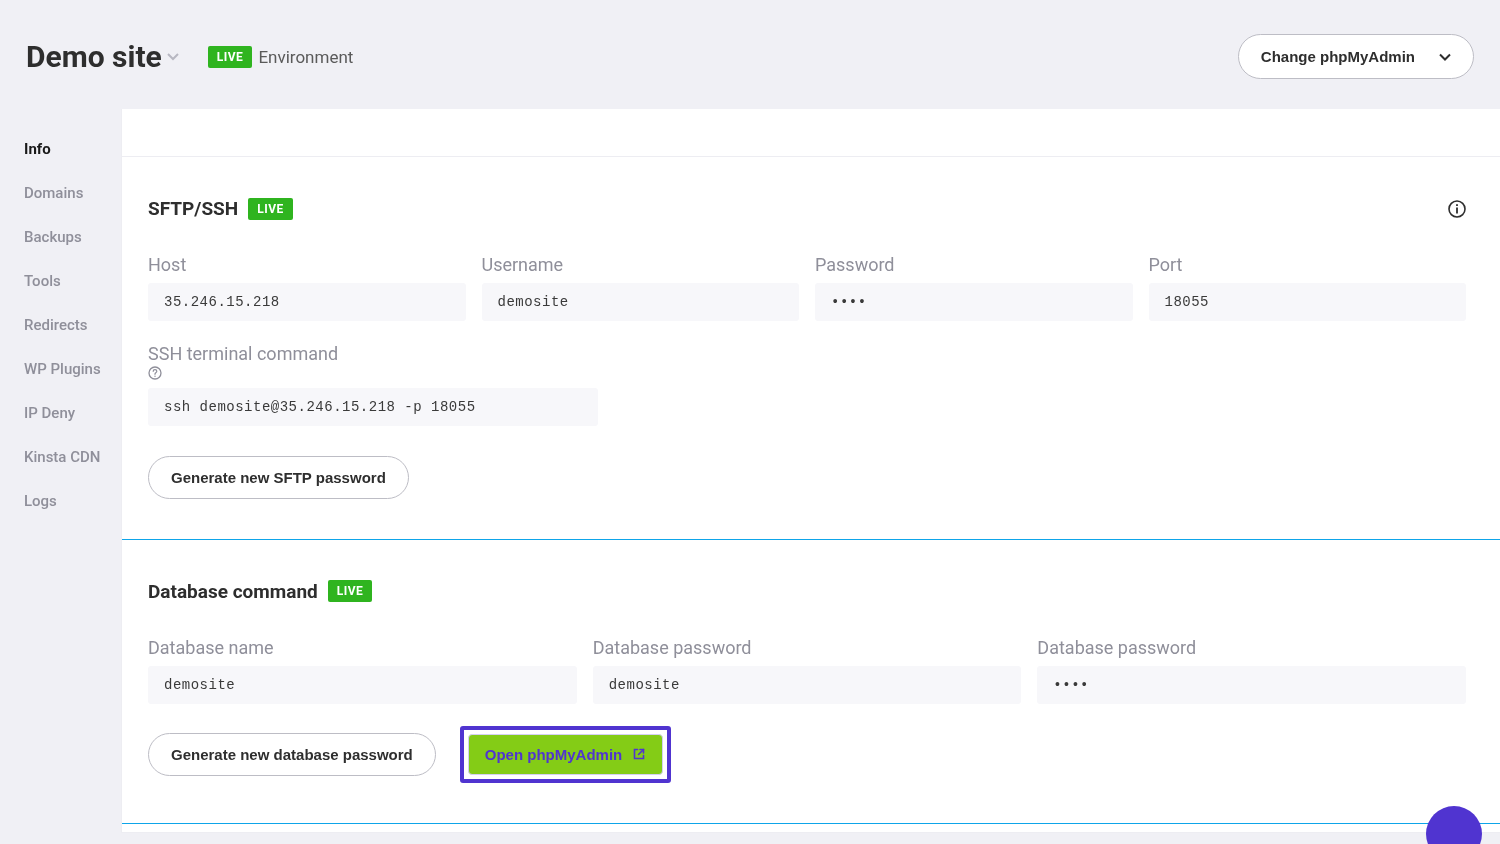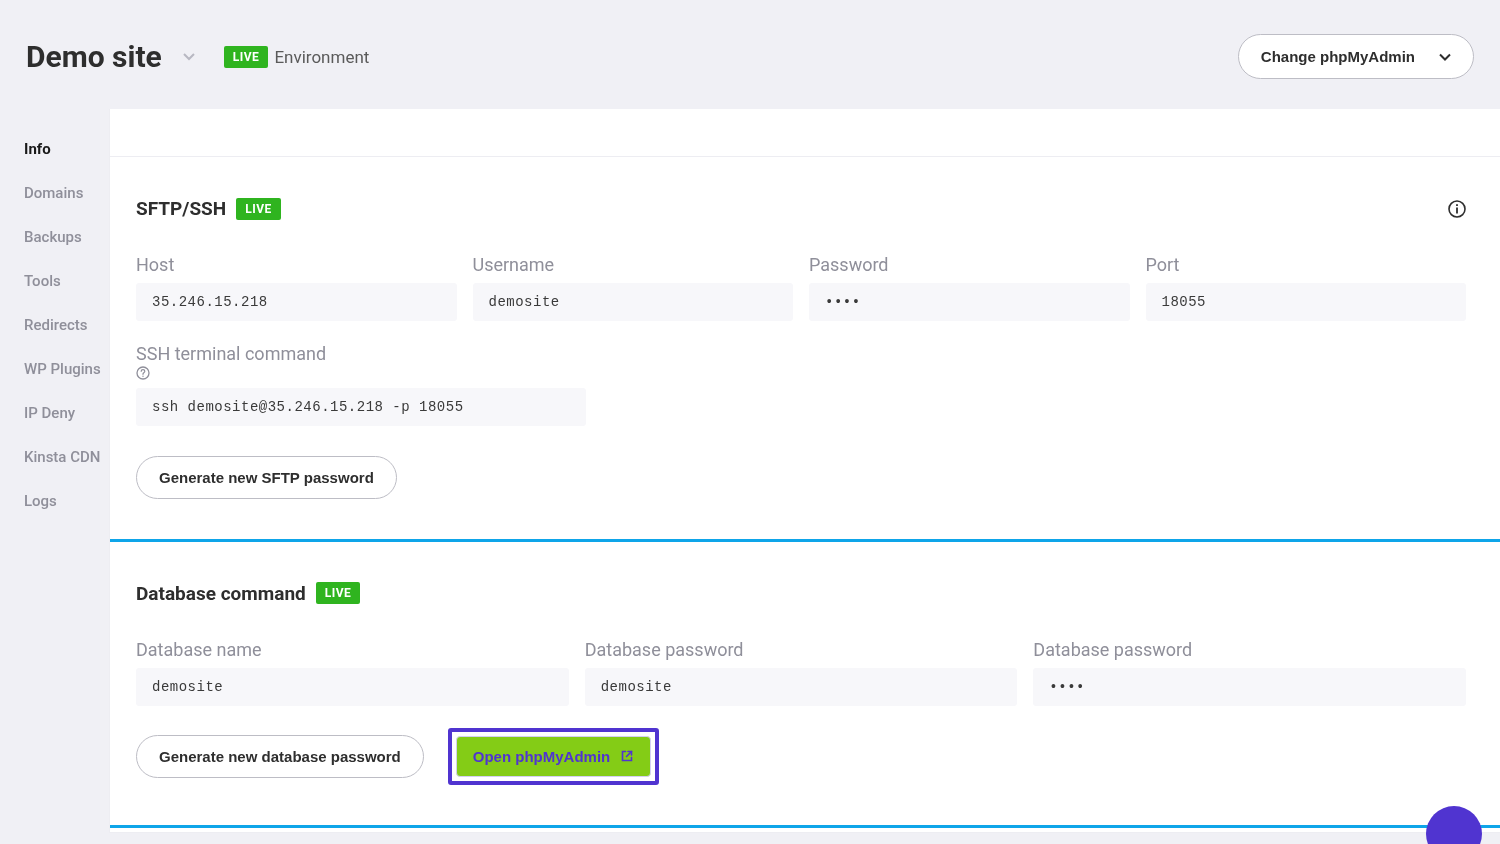--- a/index.html
+++ b/index.html
@@ -11,21 +11,21 @@
     }
     .header {
       display: flex;
       align-items: center;
       padding: 34px 26px 30px 26px;
     }
     .site-title {
       font-size: 30px;
       font-weight: 700;
       color: #2e2e2e;
-      margin-right: 20px;
+      margin-right: 4px;
     }
     .chevron-down {
       width: 14px;
       height: 14px;
       margin-right: 28px;
       display:flex;
       align-items:center;
       justify-content:center;
     }
     .live-badge {
@@ -52,21 +52,21 @@
       font-size: 15px;
       font-weight: 600;
       color: #2e2e2e;
       display: flex;
       align-items: center;
       gap: 24px;
       cursor: pointer;
     }
     .layout { display: flex; }
     .sidebar {
-      width: 109px;
+      width: 121px;
       padding: 18px 0 0 24px;
     }
     .sidebar-item {
       display: block;
       font-size: 15px;
       color: #8f8f9a;
       padding: 13px 0;
       cursor: pointer;
       font-weight: 500;
     }
@@ -81,21 +81,21 @@
       border-top: none;
       border-right: none;
       min-height: 724px;
     }
     .top-strip {
       height: 48px;
       border-bottom: 1px solid #ededf2;
     }
     .section {
       padding: 40px 34px 40px 26px;
-      border-bottom: 3px solid #0ea5e9;
+      border-bottom: 1px solid #0ea5e9;
     }
     .section-header {
       display: flex;
       align-items: center;
       gap: 10px;
       margin-bottom: 34px;
     }
     .section-title {
       font-size: 19px;
       font-weight: 700;

